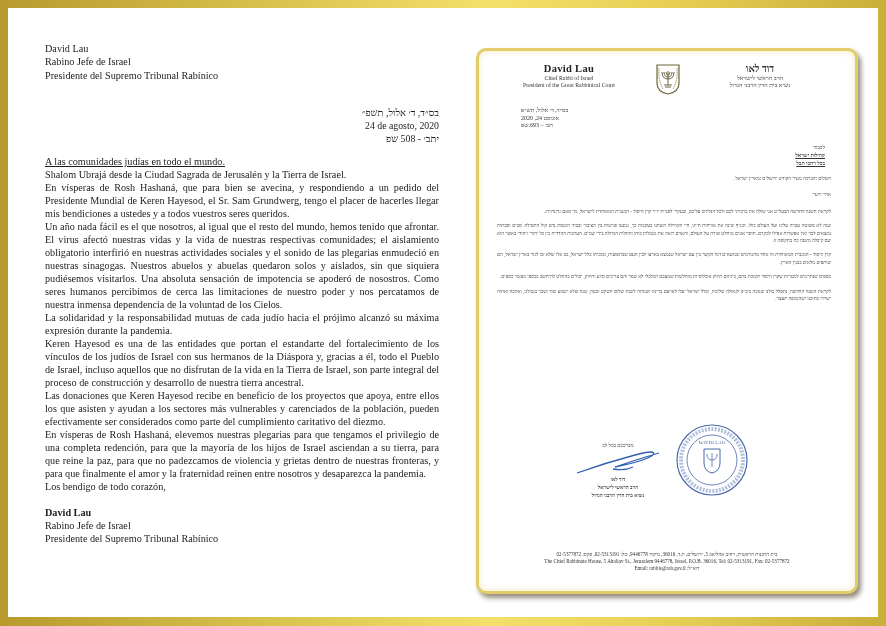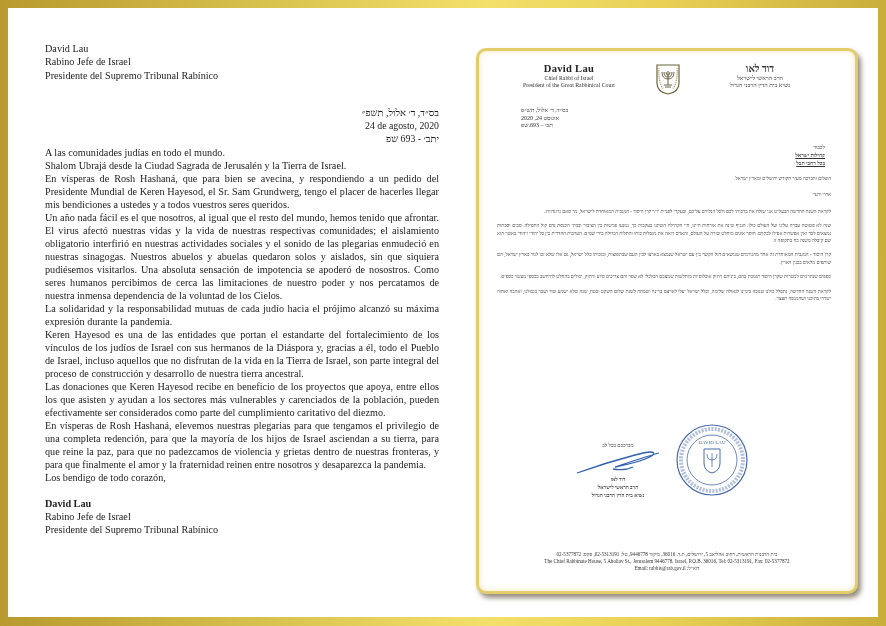--- a/index.html
+++ b/index.html
@@ -19,21 +19,21 @@
   .left-letter {
     position: absolute; left: 45px; top: 42px; width: 394px;
     font-size: 10.2px; line-height: 13px; color: #1c1c1c;
   }
   .sender-block div { line-height: 13.3px; }
   .date-block {
     text-align: right; margin-top: 24px; line-height: 13.3px; font-size: 9.8px;
   }
   .date-block .he { direction: rtl; }
   .para { text-align: justify; margin-top: 0; }
-  .para.first { margin-top: 0; }
+  .para.first { margin-top: 9px; text-decoration: underline; }
   .sign-block { margin-top: 13px; }
   .sign-block .bold { font-weight: bold; }
   .sign-block div { line-height: 13.3px; }
 
   
   .letter-card {
     position: absolute; left: 476px; top: 48px; width: 382px; height: 546px;
     background: #fff;
     border: 3px solid #e2cd6a;
     border-radius: 10px;
@@ -92,21 +92,21 @@
 <div class="left-letter">
   <div class="sender-block">
     <div>David Lau</div>
     <div>Rabino Jefe de Israel</div>
     <div>Presidente del Supremo Tribunal Rabínico</div>
   </div>
 
   <div class="date-block">
     <div class="he">בס״ד, ד׳ אלול, תשפ״</div>
     <div>24 de agosto, 2020</div>
-    <div class="he">יתב׳ - 693 שפ</div>
+    <div class="he">יתב׳ - 508 שפ</div>
   </div>
 
   <div class="para first">A las comunidades judías en todo el mundo.</div>
   <div class="para">Shalom Ubrajá desde la Ciudad Sagrada de Jerusalén y la Tierra de Israel.</div>
   <div class="para">En vísperas de Rosh Hashaná, que para bien se avecina, y respondiendo a un pedido del Presidente Mundial de Keren Hayesod, el Sr. Sam Grundwerg, tengo el placer de hacerles llegar mis bendiciones a ustedes y a todos vuestros seres queridos.</div>
   <div class="para">Un año nada fácil es el que nosotros, al igual que el resto del mundo, hemos tenido que afrontar. El virus afectó nuestras vidas y la vida de nuestras respectivas comunidades; el aislamiento obligatorio interfirió en nuestras actividades sociales y el sonido de las plegarias enmudeció en nuestras sinagogas. Nuestros abuelos y abuelas quedaron solos y aislados, sin que siquiera pudiésemos visitarlos. Una absoluta sensación de impotencia se apoderó de nosostros. Como seres humanos percibimos de cerca las limitaciones de nuestro poder y nos percatamos de nuestra inmensa dependencia de la voluntad de los Cielos.</div>
   <div class="para">La solidaridad y la responsabilidad mutuas de cada judío hacia el prójimo alcanzó su máxima expresión durante la pandemia.</div>
   <div class="para">Keren Hayesod es una de las entidades que portan el estandarte del fortalecimiento de los vínculos de los judíos de Israel con sus hermanos de la Diáspora y, gracias a él, todo el Pueblo de Israel, incluso aquellos que no disfrutan de la vida en la Tierra de Israel, son parte integral del proceso de construcción y desarrollo de nuestra tierra ancestral.</div>
   <div class="para">Las donaciones que Keren Hayesod recibe en beneficio de los proyectos que apoya, entre ellos los que asisten y ayudan a los sectores más vulnerables y carenciados de la población, pueden efectivamente ser considerados como parte del cumplimiento caritativo del diezmo.</div>
   <div class="para">En vísperas de Rosh Hashaná, elevemos nuestras plegarias para que tengamos el privilegio de una completa redención, para que la mayoría de los hijos de Israel asciendan a su tierra, para que reine la paz, para que no padezcamos de violencia y grietas dentro de nuestras fronteras, y para que finalmente el amor y la fraternidad reinen entre nosotros y desaparezca la pandemia.</div>

